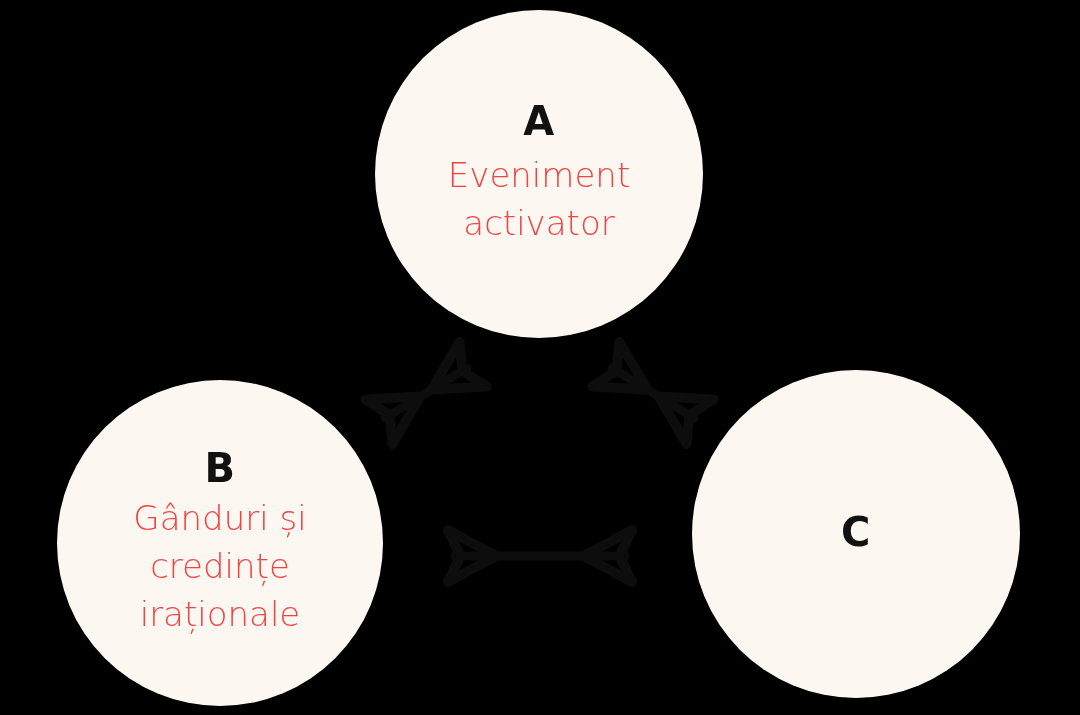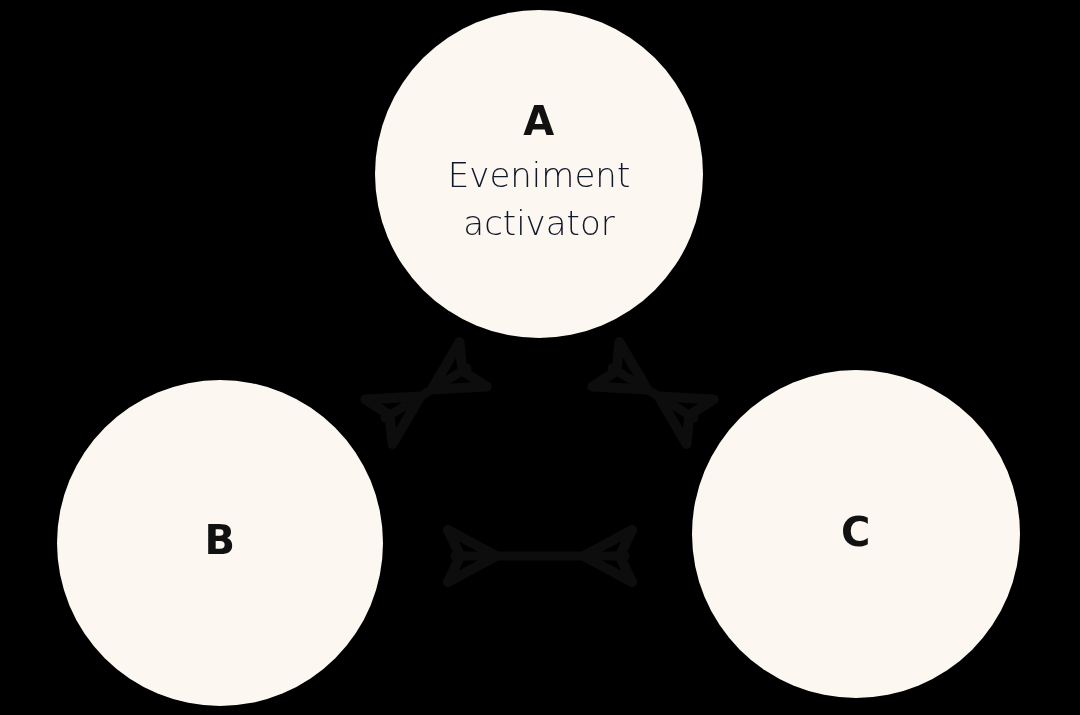--- a/index.html
+++ b/index.html
@@ -45,21 +45,21 @@
     line-height: 1;
     color: #111111;
     letter-spacing: 0.5px;
     margin-bottom: 8px;
   }
 
   .node-label {
     font-weight: 300;
     font-size: 34px;
     line-height: 48px;
-    color: #0f172a;
+    color: #ef4444;
     white-space: pre-line;
     padding: 0 14px;
   }
 
   
   #node-a {
     left: 375px;
     top: 10px;
     width: 328px;
     height: 328px;
@@ -114,19 +114,22 @@
   </svg>
 
   <div class="node" id="node-a">
     <div class="node-letter">A</div>
     <div class="node-label">Eveniment
 activator</div>
   </div>
 
   <div class="node" id="node-b">
     <div class="node-letter">B</div>
+    <div class="node-label">Gânduri și
+credințe
+iraționale</div>
   </div>
 
   <div class="node" id="node-c">
     <div class="node-letter">C</div>
   </div>
 
 </div>
 
 </body></html>

